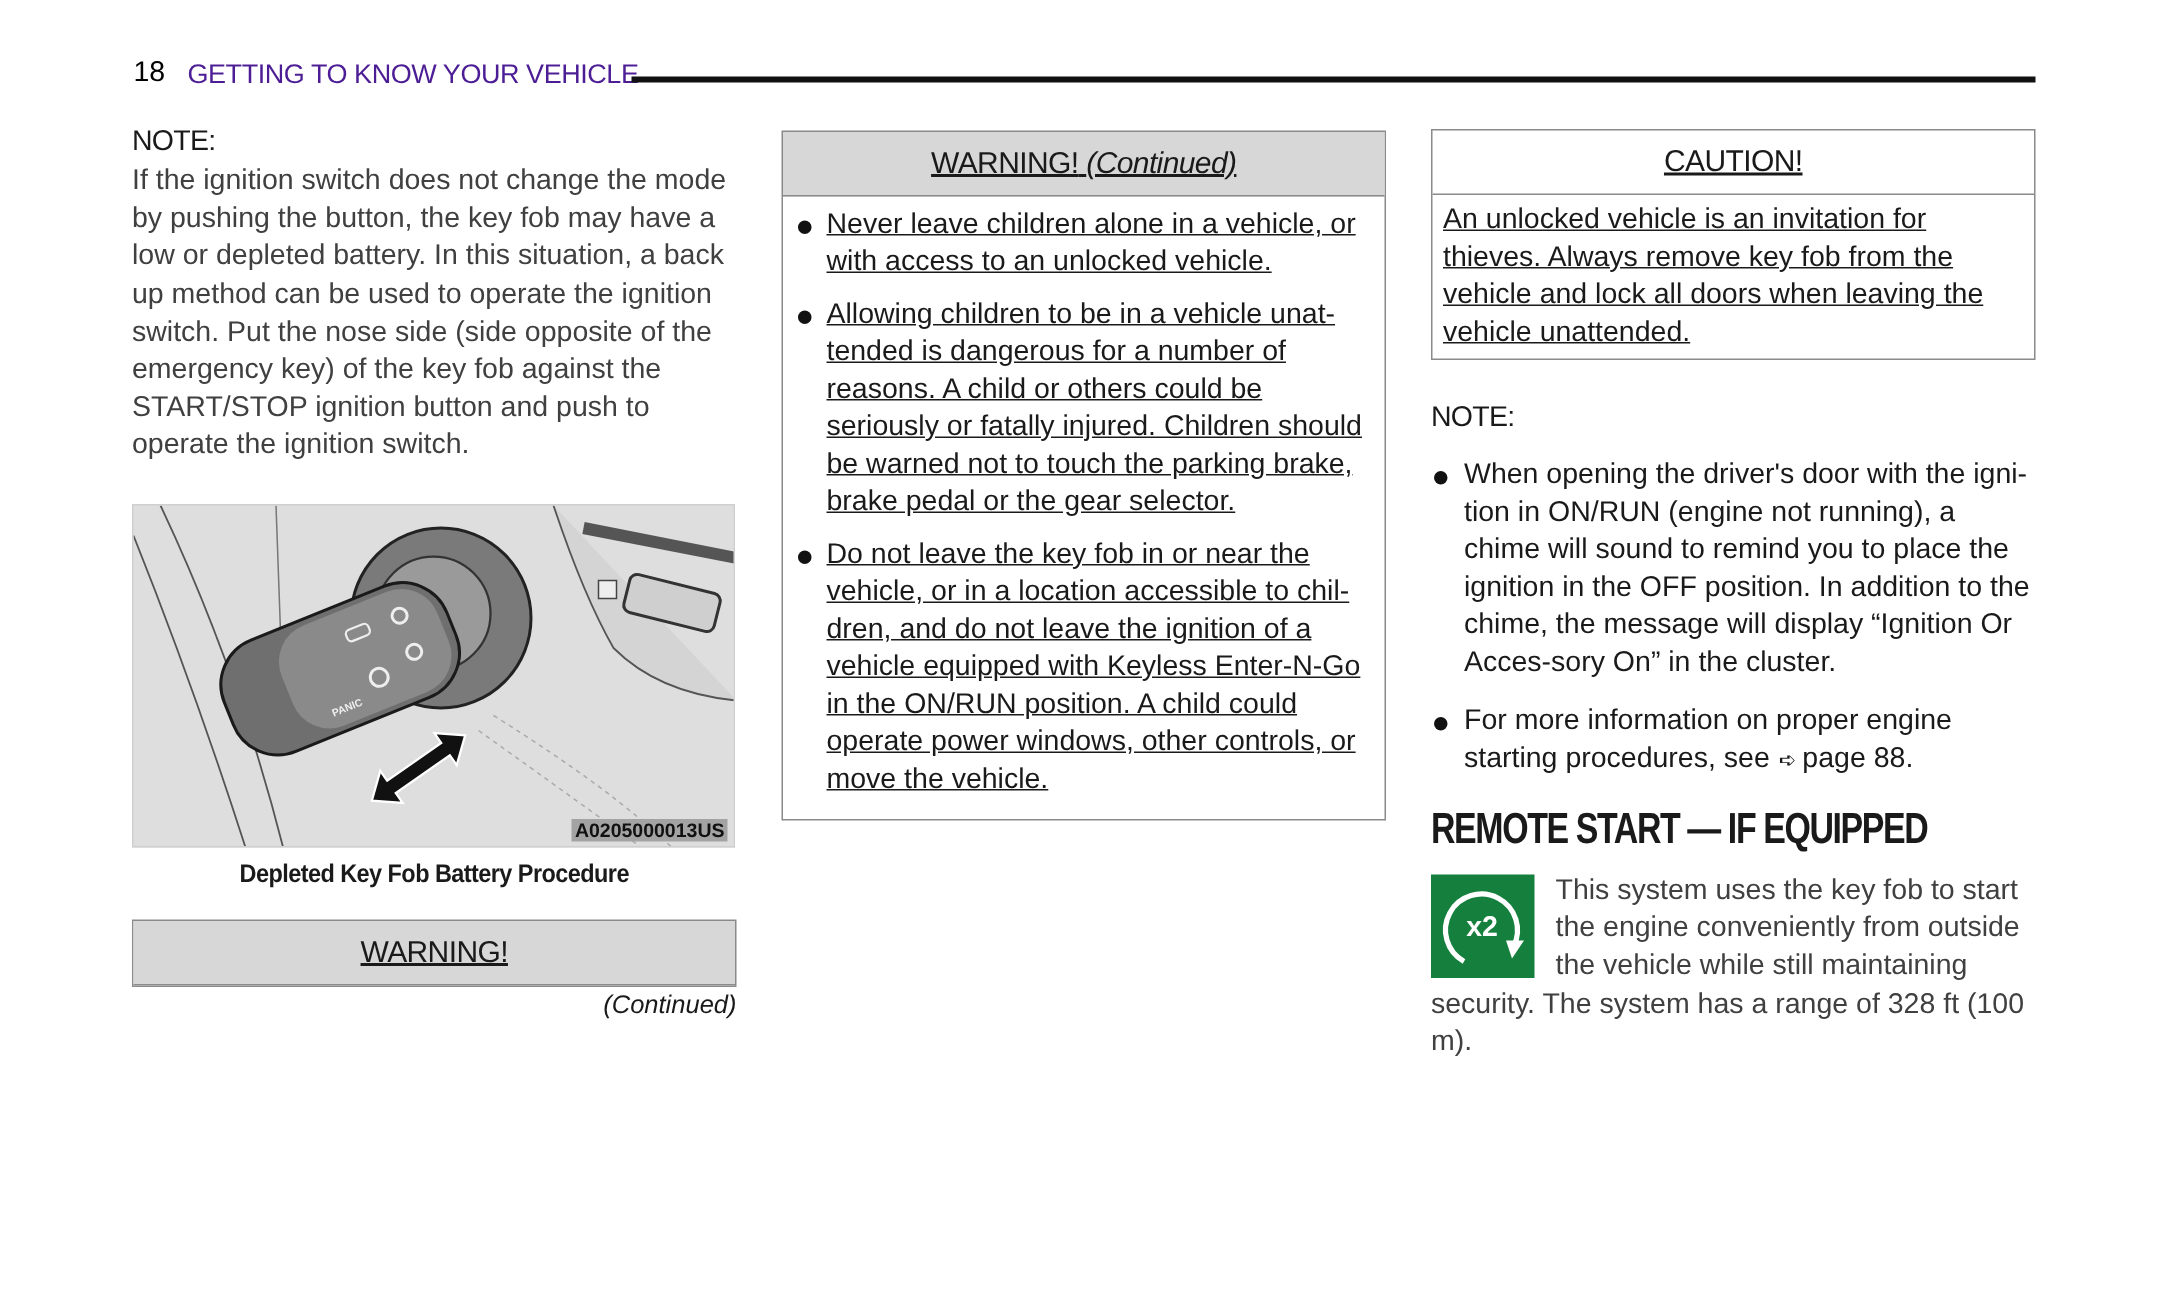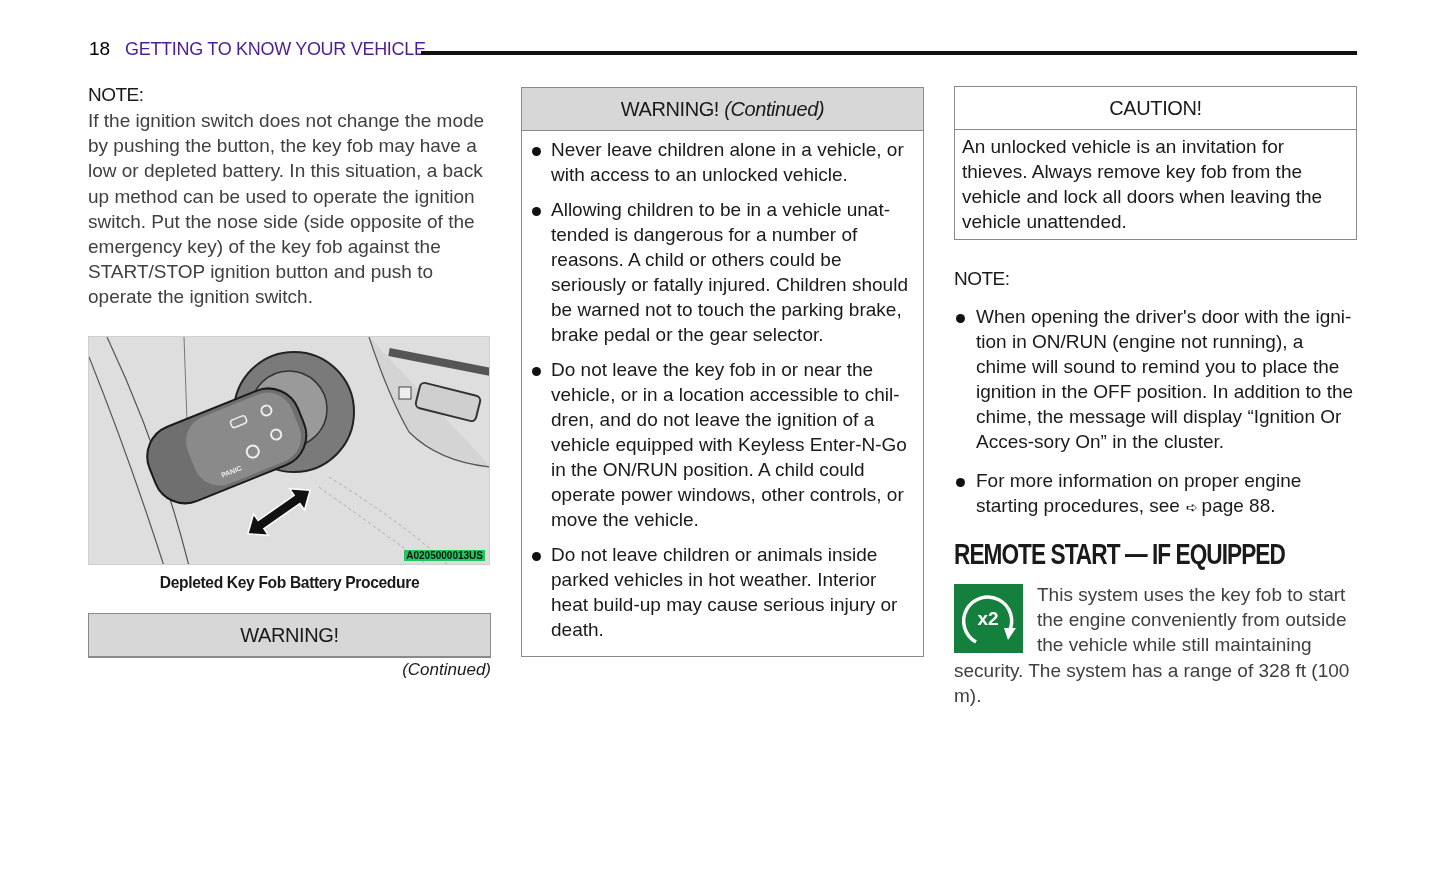--- a/index.html
+++ b/index.html
@@ -13,24 +13,24 @@
   .col { position:absolute; top:84px; width:403px; }
   .col1 { left:88px; }
   .col2 { left:521px; }
   .col3 { left:954px; }
 
   .body-text { font-size:19px; line-height:25.2px; color:#404040; }
   .note-title { font-size:19px; line-height:22px; margin-bottom:2px; letter-spacing:-0.5px; }
 
   .figure { position:relative; margin-top:26px; width:402px; height:229px; background:#dcdcdc; overflow:hidden; border:1px solid #cfcfcf; box-sizing:border-box; }
   .figure svg { position:absolute; left:0; top:0; }
-  .fig-id { position:absolute; right:4px; bottom:3px; background:#22c55e; font-size:10px; font-weight:bold; padding:0 2px; color:#111; font-family:"Liberation Sans", sans-serif;margin-top:40px; }
+  .fig-id { position:absolute; right:4px; bottom:3px; background:#a3a3a3; font-size:13px; font-weight:bold; padding:0 2px; color:#111; font-family:"Liberation Sans", sans-serif;margin-top:40px; }
   .caption { text-align:center; font-weight:bold; font-size:17px; margin-top:8px; letter-spacing:-0.4px; transform:scaleX(0.92); }
 
-  .box { border:1px solid #8a8a8a; box-sizing:border-box; }
+  .box { border:1px solid #8a8a8a; box-sizing:border-box;text-decoration:underline; }
   .box-head { height:42px; line-height:42px; text-align:center; font-size:20px; border-bottom:1px solid #8a8a8a; letter-spacing:-0.4px; }
   .box-head.gray { background:#d7d7d7; }
   .box-head i { font-style:italic; }
   .box ul { list-style:none; margin:0; padding:4px 8px 4px 8px; }
   .box li { position:relative; padding-left:21px; font-size:19px; line-height:25px; margin:4px 0 10px 0; }
   .box li::before { content:""; position:absolute; left:2px; top:10px; width:9px; height:9px; border-radius:50%; background:#111; }
   .continued { text-align:right; font-style:italic; font-size:17px; margin-top:2px; }
 
   .warn1 { margin-top:20px; }
   .warn2 ul li { margin:2px 0 10px 0; }
@@ -98,21 +98,20 @@
 <div class="col col2" style="top:87px;">
   <div class="box warn2">
     <div class="box-head gray">
       <span>WARNING!</span>
       <i>(Continued)</i>
     </div>
     <ul>
       <li>Never leave children alone in a vehicle, or with access to an unlocked vehicle.</li>
       <li>Allowing children to be in a vehicle unat-tended is dangerous for a number of reasons. A child or others could be seriously or fatally injured. Children should be warned not to touch the parking brake, brake pedal or the gear selector.</li>
       <li>Do not leave the key fob in or near the vehicle, or in a location accessible to chil-dren, and do not leave the ignition of a vehicle equipped with Keyless Enter-N-Go in the ON/RUN position. A child could operate power windows, other controls, or move the vehicle.</li>
-      <li>Do not leave children or animals inside parked vehicles in hot weather. Interior heat build-up may cause serious injury or death.</li>
     </ul>
   </div>
 </div>
 
 <div class="col col3" style="top:86px;">
   <div class="box">
     <div class="box-head">CAUTION!</div>
     <div class="caution-body">An unlocked vehicle is an invitation for thieves. Always remove key fob from the vehicle and lock all doors when leaving the vehicle unattended.</div>
   </div>
 

